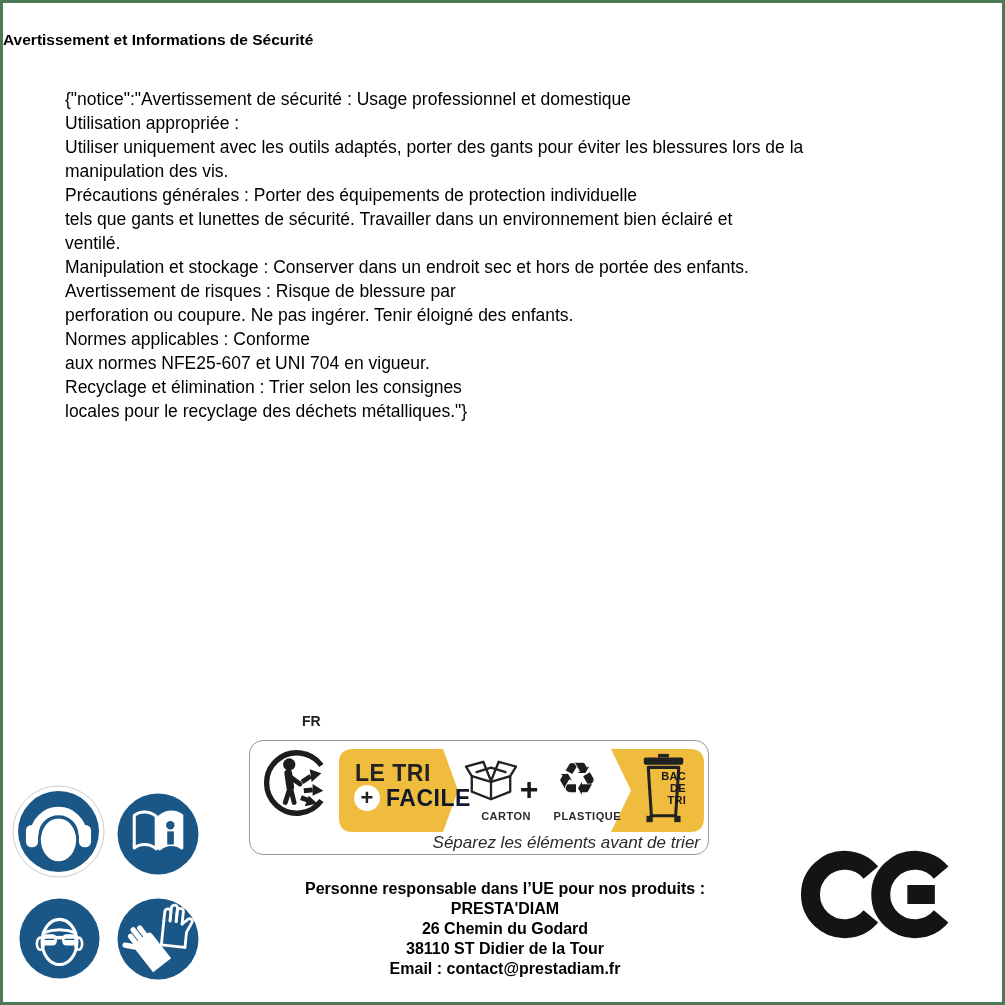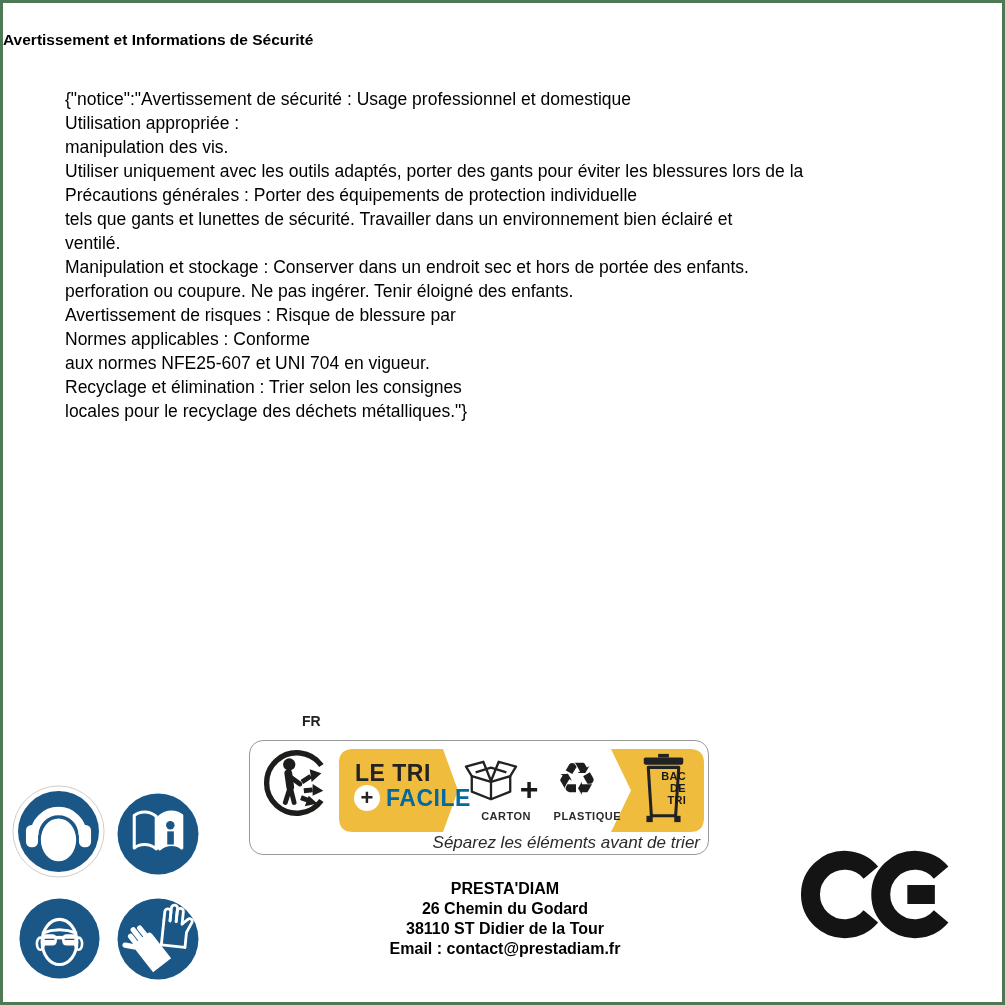--- a/index.html
+++ b/index.html
@@ -43,21 +43,21 @@
     position:absolute;left:105px;top:19px;
     font-size:23px;font-weight:800;letter-spacing:.5px;color:#232323;
   }
   .plus-circle{
     position:absolute;left:104px;top:44px;width:26px;height:26px;
     background:#fff;border-radius:50%;
     text-align:center;line-height:25px;font-size:22px;font-weight:900;color:#232323;
   }
   .tri-word2{
     position:absolute;left:136px;top:44px;
-    font-size:23px;font-weight:800;letter-spacing:.5px;color:#0369a1;
+    font-size:23px;font-weight:800;letter-spacing:.5px;color:#0f172a;
   }
   .carton-icon{position:absolute;left:212px;top:15px;}
   .mat-label{
     position:absolute;font-size:11px;font-weight:bold;color:#2b2b2b;
     text-align:right;letter-spacing:.5px;top:69px;
   }
   .mat-label.carton{left:201px;width:80px;}
   .mat-label.plastique{left:283px;width:88px;}
   .mat-plus{
     position:absolute;left:264px;top:30px;width:30px;text-align:center;
@@ -95,28 +95,28 @@
 </head>
 <body>
 
 <div class="page">
 
   <div class="title">Avertissement et Informations de Sécurité</div>
 
   <div class="notice">
     <div>{"notice":"Avertissement de sécurité : Usage professionnel et domestique</div>
     <div>Utilisation appropriée :</div>
+    <div>Utiliser uniquement avec les outils adaptés, porter des gants pour éviter les blessures lors de la</div>
     <div>manipulation des vis.</div>
-    <div>Utiliser uniquement avec les outils adaptés, porter des gants pour éviter les blessures lors de la</div>
     <div>Précautions générales : Porter des équipements de protection individuelle</div>
     <div>tels que gants et lunettes de sécurité. Travailler dans un environnement bien éclairé et</div>
     <div>ventilé.</div>
     <div>Manipulation et stockage : Conserver dans un endroit sec et hors de portée des enfants.</div>
+    <div>Avertissement de risques : Risque de blessure par</div>
     <div>perforation ou coupure. Ne pas ingérer. Tenir éloigné des enfants.</div>
-    <div>Avertissement de risques : Risque de blessure par</div>
     <div>Normes applicables : Conforme</div>
     <div>aux normes NFE25-607 et UNI 704 en vigueur.</div>
     <div>Recyclage et élimination : Trier selon les consignes</div>
     <div>locales pour le recyclage des déchets métalliques."}</div>
   </div>
 
   <div class="fr-label">FR</div>
 
   <div class="tri-card">
 
@@ -231,20 +231,21 @@
       <g stroke="#fff" stroke-width="6" stroke-linecap="round" fill="none">
         <path d="M35,48 V38"></path>
         <path d="M42,48 V34"></path>
         <path d="M49,48 V37"></path>
         <path d="M31,50 L24,42"></path>
       </g>
     </g>
   </svg>
 
   <div class="responsible">
+    <div>Personne responsable dans l’UE pour nos produits :</div>
     <div>PRESTA'DIAM</div>
     <div>26 Chemin du Godard</div>
     <div>38110 ST Didier de la Tour</div>
     <div>Email : contact@prestadiam.fr</div>
   </div>
 
   <svg class="ce" width="150" height="99" viewBox="0 0 158 104">
     <g fill="none" stroke="#141414" stroke-width="20">
       <path d="M73.6,28.9 A36,36 0 1 0 73.6,75.1"></path>
       <path d="M147.6,28.9 A36,36 0 1 0 147.6,75.1"></path>

